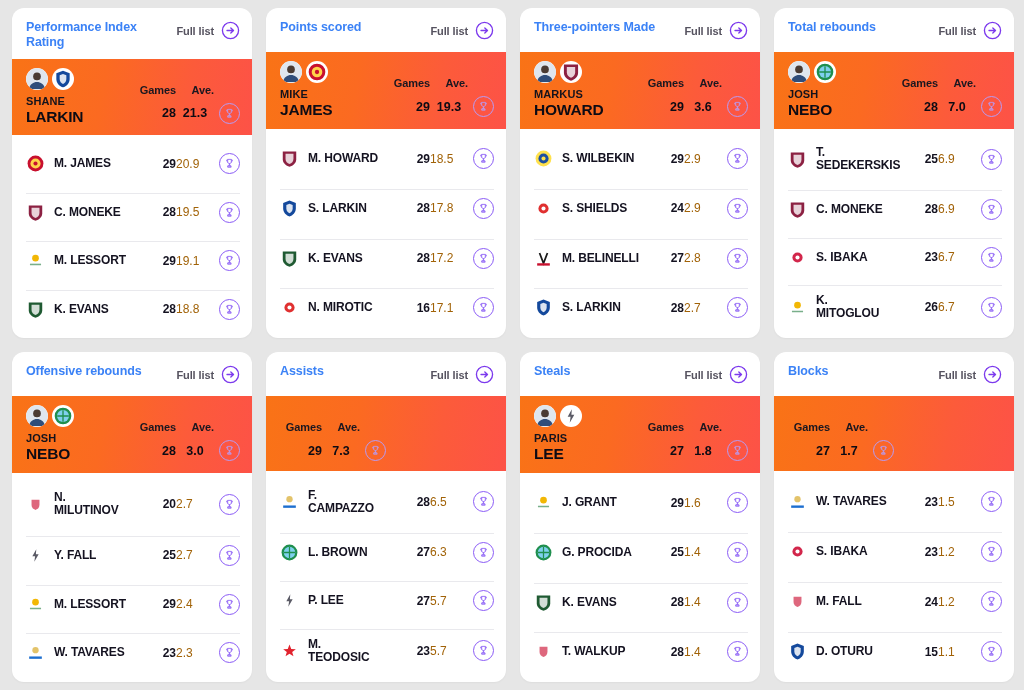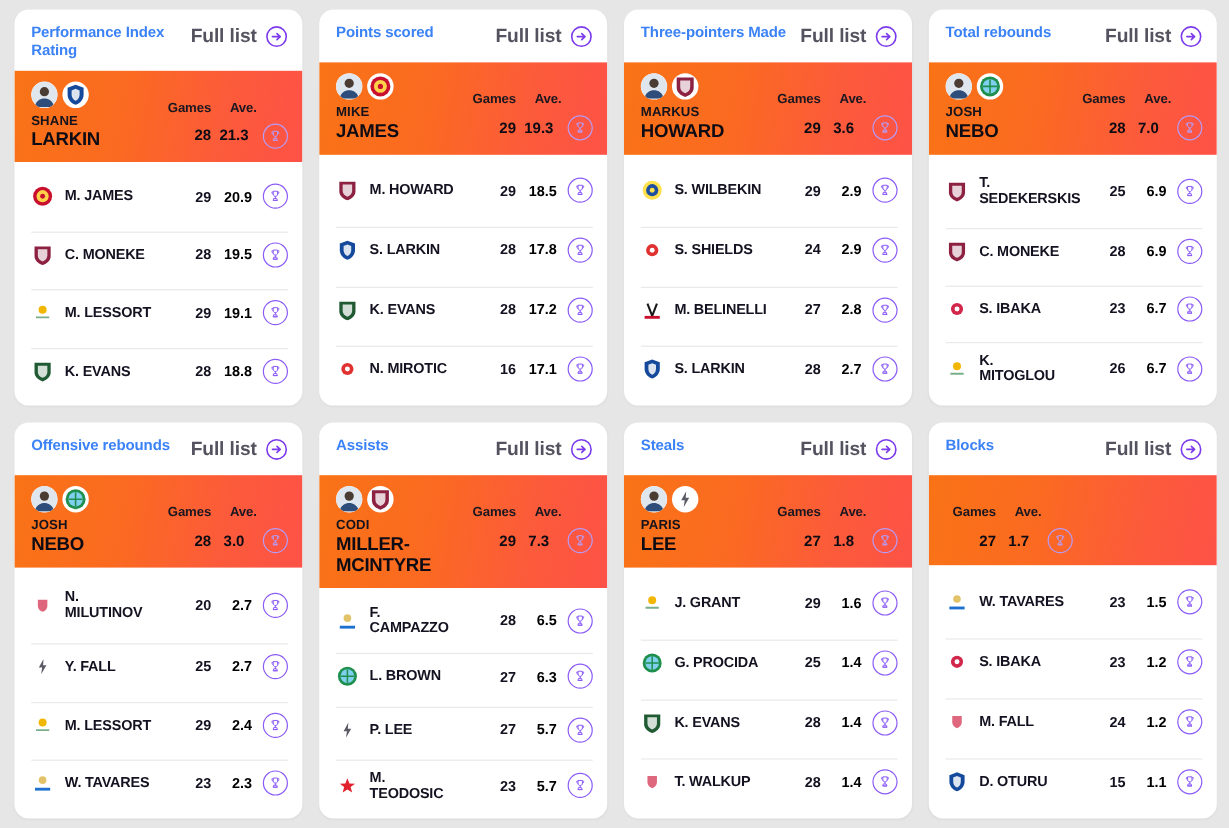--- a/index.html
+++ b/index.html
@@ -44,21 +44,21 @@
   }
   .full-list {
     display: flex;
     align-items: center;
     gap: 7px;
     flex-shrink: 0;
     padding-top: 1px;
     cursor: pointer;
   }
   .full-list-label {
-    font-size: 16px;
+    font-size: 11px;
     font-weight: 700;
     color: #55525f;
     letter-spacing: -0.1px;
     white-space: nowrap;
   }
   .arrow-ico { width: 19px; height: 19px; display: block; }
 
   
   .hero {
     background: linear-gradient(100deg, #F97316 0%, #FB6A21 38%, #FC5B3A 72%, #FD5247 100%);
@@ -153,22 +153,22 @@
     line-height: 1.08;
     text-transform: uppercase;
     min-width: 0;
   }
   .row-name .ln2 { display: block; }
   .row-games {
     width: 34px; text-align: right;
     font-size: 12px; font-weight: 800; color: #141220;
   }
   .row-ave {
-    width: 36px; text-align: right;
-    font-size: 12px; font-weight: 700; color: #000000;
+    width: 36px; 
+    font-size: 12px; font-weight: 400; color: #a16207;
     padding-right: 2px;
   }
   .row-tro { width: 28px; display: flex; justify-content: flex-end; }
 </style>
 </head>
 <body>
 
 <div class="grid">
     <div class="card">
     <div class="card-head">
@@ -919,40 +919,20 @@
         <span class="full-list-label">Full list</span>
         <span class="arrow-ico"><svg viewBox="0 0 24 24" width="19" height="19" fill="none">
     <circle cx="12" cy="12" r="10.2" stroke="#7c3aed" stroke-width="1.7"></circle>
     <path d="M7.6 12 H15.4 M12.4 8.8 L15.8 12 L12.4 15.2" stroke="#7c3aed" stroke-width="1.7" stroke-linecap="round" stroke-linejoin="round"></path>
   </svg></span>
       </div>
     </div>
 
     <div class="hero">
       <div class="hero-inner">
-        <div class="hero-left">
-          <div class="faces">
-            <span class="face">
-                <svg width="22" height="22" viewBox="0 0 24 24">
-    <circle cx="12" cy="12" r="12" fill="#dfe6ee"></circle>
-    <circle cx="12" cy="9.2" r="4.2" fill="#4a3b33"></circle>
-    <path d="M3.2 23 C4.4 17.6 8 15.4 12 15.4 C16 15.4 19.6 17.6 20.8 23 Z" fill="#2f4d7a"></path>
-  </svg>
-              </span>
-            <span class="club">
-                <svg width="20" height="20" viewBox="0 0 24 24">
-                  <path d="M3.5 3 H20.5 V13 C20.5 18 16.5 21 12 22.5 C7.5 21 3.5 18 3.5 13 Z" fill="#8c2142"></path>
-               <path d="M7 6 H17 V12.5 C17 15.8 14.8 17.8 12 18.8 C9.2 17.8 7 15.8 7 12.5 Z" fill="#ffffff" opacity=".8"></path>
-                </svg>
-              </span>
-          </div>
-          <div class="hero-first">CODI</div>
-          <div class="hero-last">MILLER-</div>
-       <div class="hero-last">MCINTYRE</div>
-        </div>
         <div class="hero-right">
           <div class="hero-colhead">
             <span class="ch-games">Games</span>
             <span class="ch-ave">Ave.</span>
             <span class="ch-pad"></span>
           </div>
           <div class="hero-vals">
             <span class="v-games">29</span>
             <span class="v-ave">7.3</span>
             <span class="v-tro">

